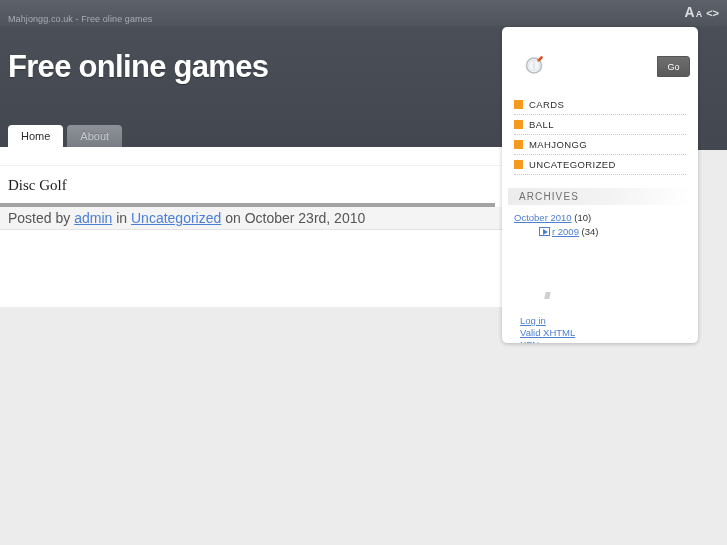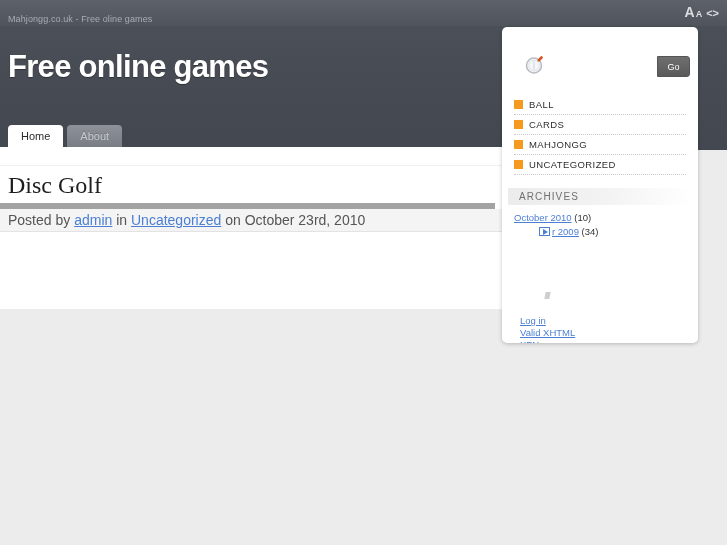--- a/index.html
+++ b/index.html
@@ -104,25 +104,25 @@
   .content-strip {
     width: 505px;
     height: 18px;
     background: #ffffff;
     border-bottom: 1px solid #f1f1f1;
   }
   .post-title {
     margin: 0;
     padding: 8px 0 6px 8px;
     font-family: "Liberation Serif", serif;
-    font-size: 24px;
+    font-size: 15px;
     font-weight: normal;
     color: #1d1d1d;
     line-height: 23px;
-    border-bottom: 6px solid #a3a3a3;
+    border-bottom: 4px solid #a3a3a3;
     width: 487px;
   }
   .post-meta {
     background: #f4f4f4;
     border-bottom: 1px solid #e3e3e3;
     font-size: 14px;
     color: #555;
     padding: 5px 0 5px 8px;
     line-height: 12px;
     width: 497px;
@@ -353,25 +353,25 @@
       <circle cx="10" cy="9.5" r="7.5" fill="#f4f6f8" stroke="#b8bdc4" stroke-width="1.6"></circle>
       <circle cx="10" cy="9.5" r="5.3" fill="none" stroke="#dfe3e8" stroke-width="1"></circle>
       <line x1="10" y1="5" x2="10" y2="14" stroke="#cfd6dd" stroke-width="1"></line>
       <line x1="5.2" y1="14.6" x2="2.5" y2="17.5" stroke="#d8531f" stroke-width="2.6" stroke-linecap="round" transform="rotate(180 10 9.5)"></line>
     </svg>
   </div>
 
   <ul class="cat-list">
     <li class="cat-item">
       <span class="cat-swatch"></span>
-      <span>BALL</span>
+      <span>CARDS</span>
     </li>
     <li class="cat-item">
       <span class="cat-swatch"></span>
-      <span>CARDS</span>
+      <span>BALL</span>
     </li>
     <li class="cat-item">
       <span class="cat-swatch"></span>
       <span>MAHJONGG</span>
     </li>
     <li class="cat-item">
       <span class="cat-swatch"></span>
       <span>UNCATEGORIZED</span>
     </li>
   </ul>

